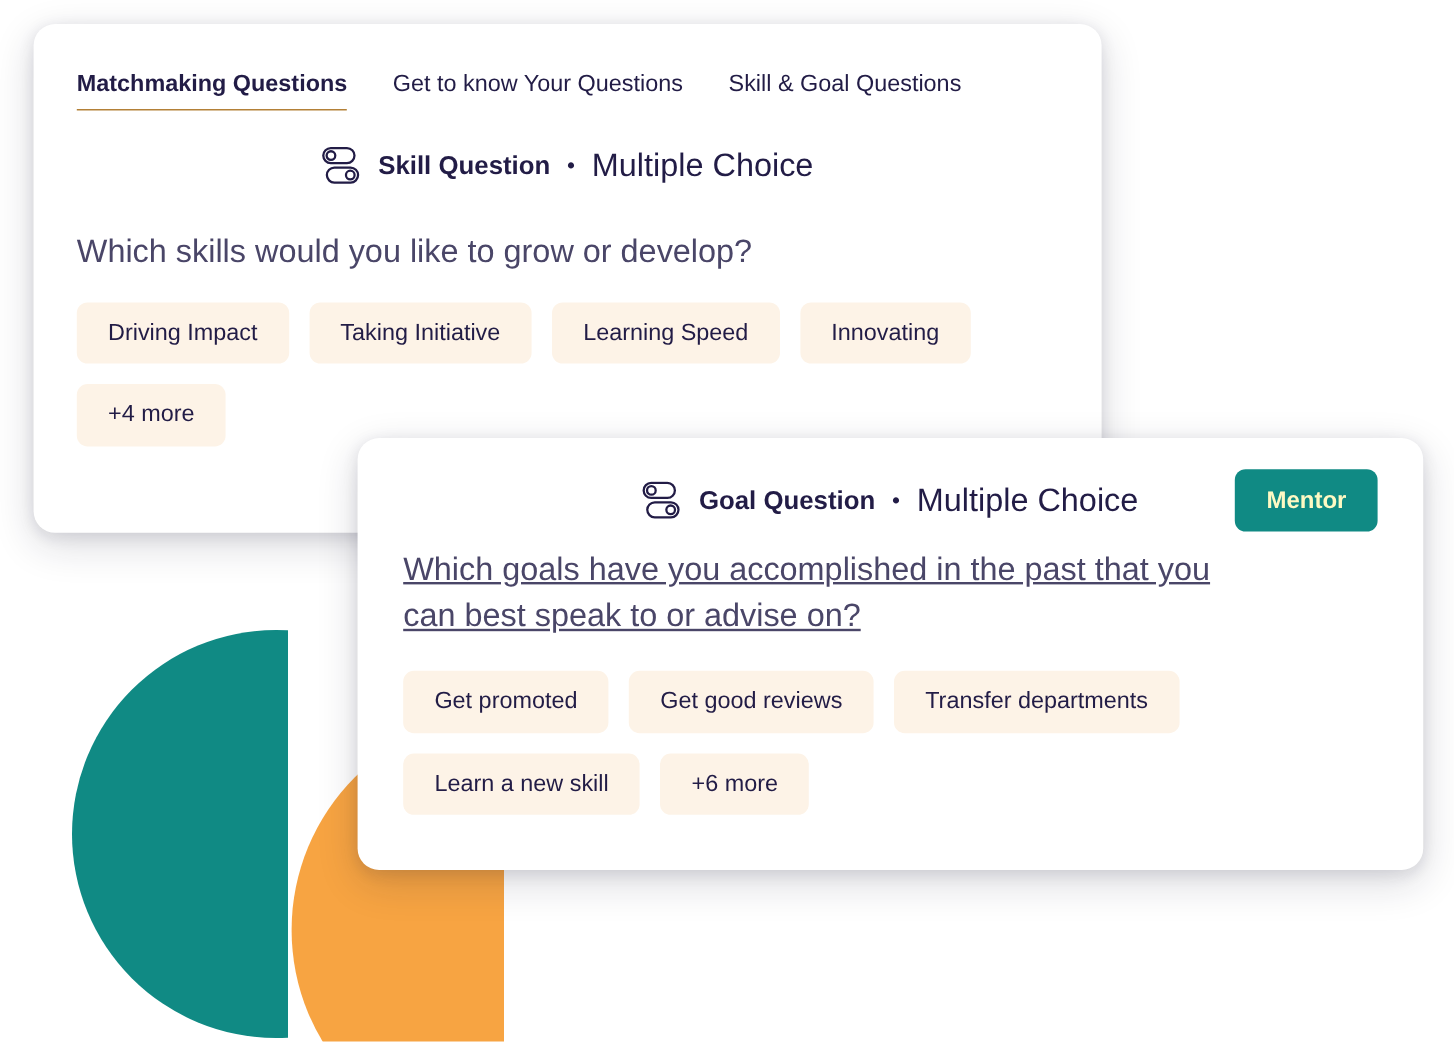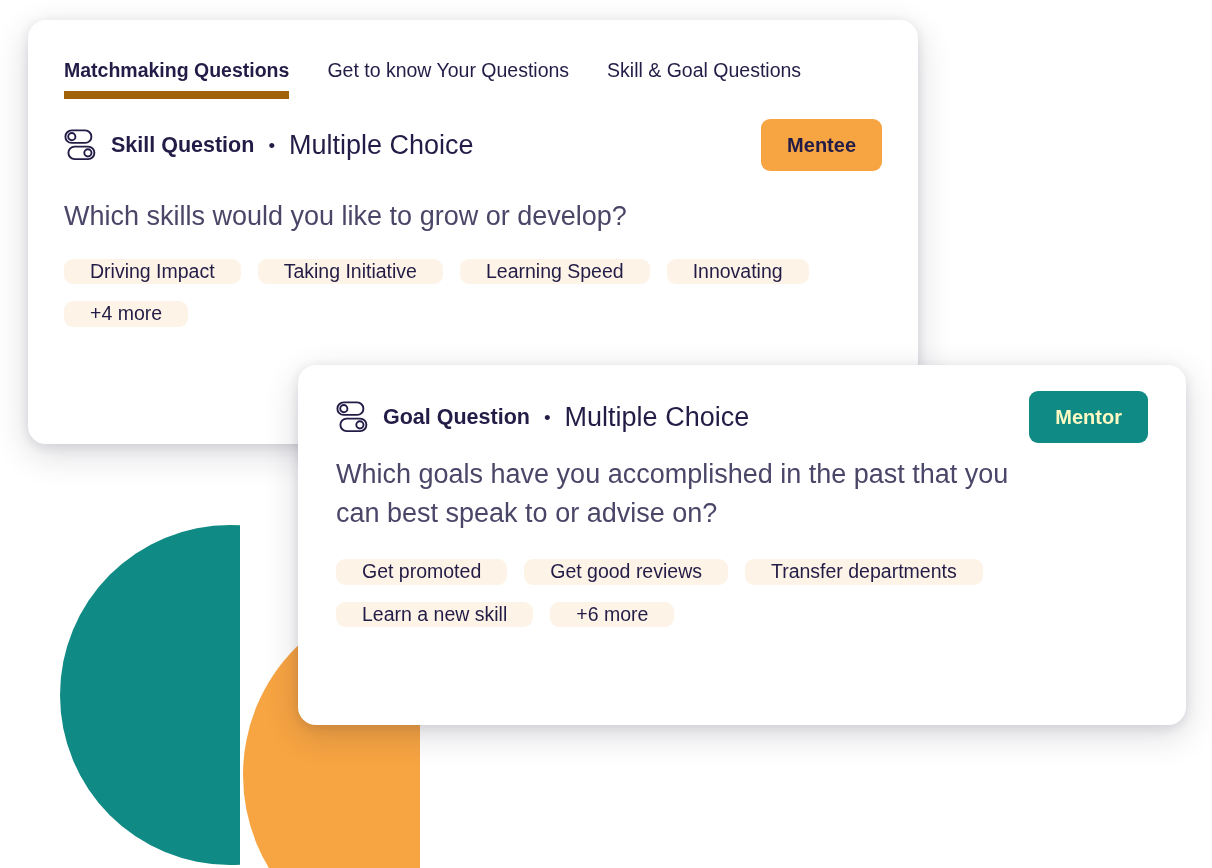--- a/index.html
+++ b/index.html
@@ -85,28 +85,29 @@
     font-size: 19.5px;
     color: #221C46;
     line-height: 1.25;
     padding-bottom: 9px;
     position: relative;
     white-space: nowrap;
     cursor: pointer;
   }
   .tab.active {
     font-weight: bold;
-    border-bottom: 8px solid #a16207;
+    border-bottom: 1px solid #a16207;
   }
 
   
   .q-header {
     display: flex;
     align-items: center;
     position: relative;
+    justify-content: center;
   }
   .toggle-icon {
     flex: 0 0 auto;
     width: 34px;
     height: 32px;
     margin-right: 13px;
     display: block;
   }
   .q-type {
     font-size: 21.5px;
@@ -158,33 +159,33 @@
   .chips {
     display: flex;
     flex-wrap: wrap;
     gap: 17px;
   }
   .chip {
     background: #FDF3E7;
     color: #221C46;
     border-radius: 9px;
     font-size: 19.5px;
-    padding: 3px 26px;
+    padding: 16px 26px;
     line-height: 1;
     white-space: nowrap;
     cursor: pointer;
   }
 
   
   .card1-body { padding: 30px 36px 0 36px; }
   .card1-body .q-text { margin: 36px 0 22px 0; }
 
   
   .card2-body { padding: 36px 38px 0 38px; }
-  .card2-body .q-text { margin: 22px 0 26px 0; max-width: 690px; }
+  .card2-body .q-text { margin: 22px 0 26px 0; max-width: 690px; text-decoration: underline; }
 </style>
 </head>
 <body>
 
 <div class="shapes">
   <div class="clip-teal">
     <div class="circle-teal"></div>
   </div>
   <div class="clip-orange">
     <div class="circle-orange"></div>
@@ -204,21 +205,20 @@
     <div class="q-header">
       <svg class="toggle-icon" viewBox="0 0 34 32">
         <rect x="1.4" y="1.4" width="26" height="12.5" rx="6.25" fill="none" stroke="#221C46" stroke-width="1.9"></rect>
         <circle cx="7.8" cy="7.65" r="3.6" fill="none" stroke="#221C46" stroke-width="1.9"></circle>
         <rect x="4.4" y="17.6" width="26" height="12.5" rx="6.25" fill="none" stroke="#221C46" stroke-width="1.9"></rect>
         <circle cx="23.9" cy="23.85" r="3.6" fill="none" stroke="#221C46" stroke-width="1.9"></circle>
       </svg>
       <span class="q-type">Skill Question</span>
       <span class="q-dot">•</span>
       <span class="q-format">Multiple Choice</span>
-      <span class="role-badge mentee">Mentee</span>
     </div>
 
     <div class="q-text">Which skills would you like to grow or develop?</div>
 
     <div class="chips">
       <span class="chip">Driving Impact</span>
       <span class="chip">Taking Initiative</span>
       <span class="chip">Learning Speed</span>
       <span class="chip">Innovating</span>
       <span class="chip">+4 more</span>

